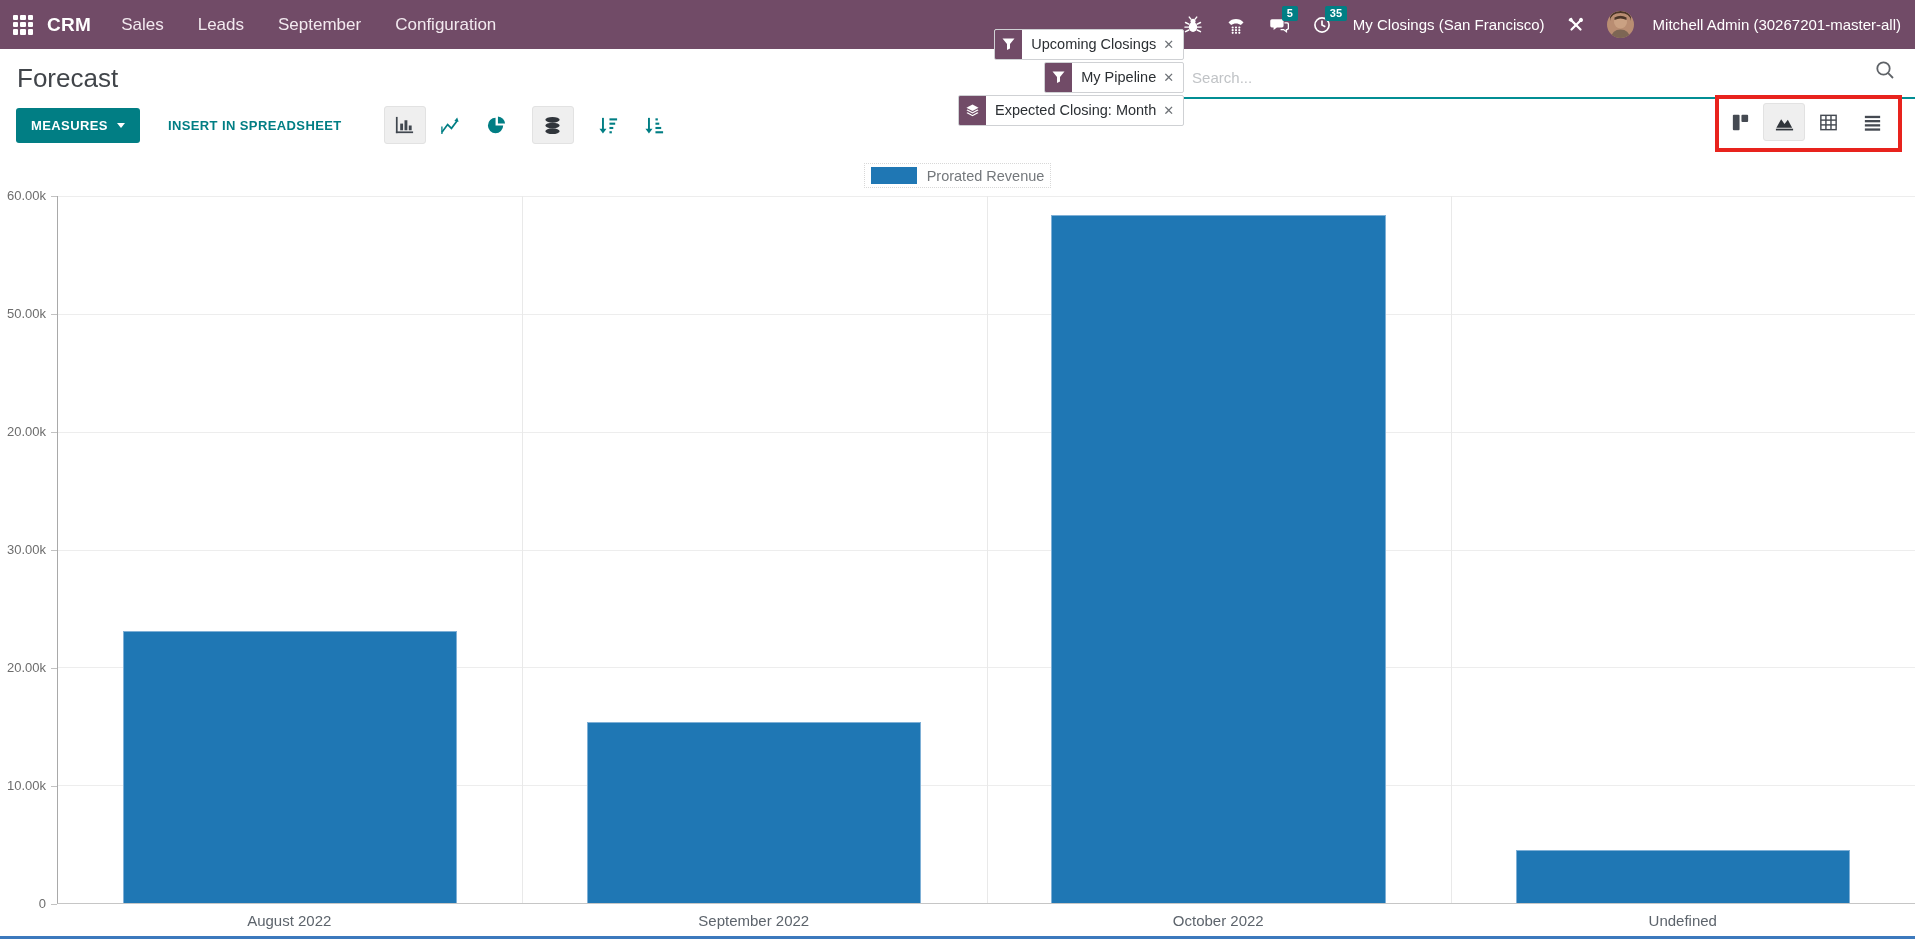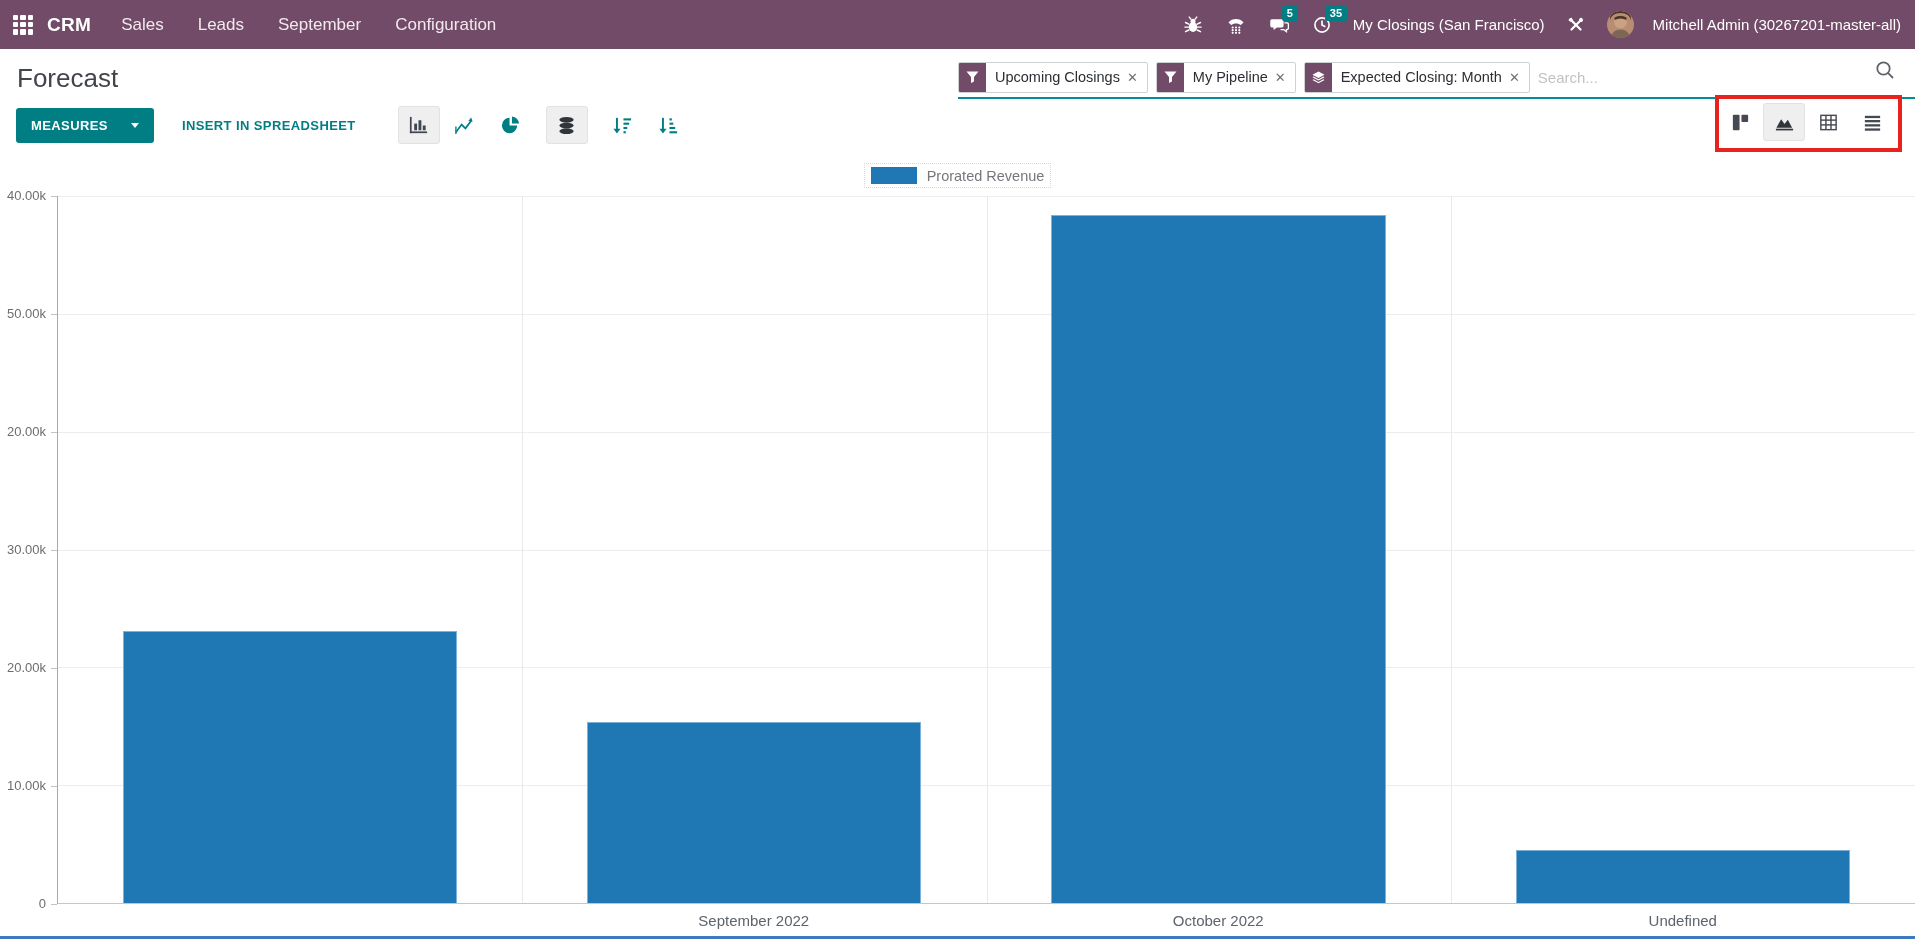--- a/index.html
+++ b/index.html
@@ -24,35 +24,35 @@
     font-size:11px; font-weight:bold; padding:1px 5px; border-radius:2px; line-height:13px; }
   .avatar { width:27px; height:27px; border-radius:50%; overflow:hidden; flex:0 0 auto; cursor:pointer; }
   .company-name,.user-name { cursor:pointer; white-space:nowrap; }
 
   
   .control-panel { position:relative; height:119px; border-bottom:1px solid #e7e7e7; background:#fff; }
   .page-title { position:absolute; left:17px; top:14px; font-size:26px; color:#41454a; }
 
   .searchbar { position:absolute; top:8px; right:0; width:957px; height:42px;
     display:flex; align-items:center; border-bottom:2px solid #018e94; padding-right:52px; }
-  .facets { display:flex; gap:8px; align-items:flex-start; }
+  .facets { display:flex; gap:2px; align-items:flex-end;flex-direction:column; }
   .facet { display:inline-flex; align-items:stretch; border:1px solid #cfd1d4;
     border-radius:2px; overflow:hidden; background:#fff; height:31px; cursor:pointer; }
   .facet-icon { background:#714B67; width:27px; display:flex; align-items:center; justify-content:center; }
   .facet-icon svg { width:13px; height:13px; fill:#fff; }
   .facet-label { display:flex; align-items:center; padding:0 7px 0 9px; font-size:14.5px; color:#2b2f33; white-space:nowrap; }
   .facet-remove { display:flex; align-items:center; padding-right:9px; color:#6e7277; font-size:13px; cursor:pointer; }
   .search-input { flex:1; min-width:60px; border:none; outline:none; font-size:15px;
     color:#333; margin-left:8px; background:transparent; }
   .search-input::placeholder { color:#c0c3c6; }
   .search-glass { position:absolute; right:19px; top:10px; cursor:pointer; }
 
   .toolbar { position:absolute; left:0; top:51px; height:50px; width:100%;
     display:flex; align-items:center; padding-left:16px; }
-  .measures-btn { display:inline-flex; align-items:center; gap:23px; background:#017e84;
+  .measures-btn { display:inline-flex; align-items:center; gap:9px; background:#017e84;
     color:#fff; border:none; font-size:13px; font-weight:bold; letter-spacing:.4px;
     padding:10px 15px; border-radius:3px; cursor:pointer; font-family:inherit; }
   .caret-down { width:0; height:0; border-left:4px solid transparent;
     border-right:4px solid transparent; border-top:5px solid #fff; }
   .insert-btn { margin-left:28px; background:none; border:none; color:#017e84;
     font-size:13px; font-weight:bold; letter-spacing:.4px; cursor:pointer; font-family:inherit; }
   .charttype-group { margin-left:42px; display:flex; align-items:center; gap:4px; }
   .icon-btn { width:42px; height:38px; display:flex; align-items:center; justify-content:center;
     background:none; border:1px solid transparent; border-radius:3px; cursor:pointer; }
   .icon-btn.active { background:#efefef; border-color:#e2e2e2; }
@@ -340,37 +340,38 @@
       <div class="y-label" style="bottom: calc(16.6667% - 7px);">10.00k</div>
       <div class="y-tick" style="bottom: calc(33.3333% - 1px);"></div>
       <div class="y-label" style="bottom: calc(33.3333% - 7px);">20.00k</div>
       <div class="y-tick" style="bottom: calc(50% - 1px);"></div>
       <div class="y-label" style="bottom: calc(50% - 7px);">30.00k</div>
       <div class="y-tick" style="bottom: calc(66.6667% - 1px);"></div>
       <div class="y-label" style="bottom: calc(66.6667% - 7px);">20.00k</div>
       <div class="y-tick" style="bottom: calc(83.3333% - 1px);"></div>
       <div class="y-label" style="bottom: calc(83.3333% - 7px);">50.00k</div>
       <div class="y-tick" style="bottom: calc(100% - 1px);"></div>
-      <div class="y-label" style="bottom: calc(100% - 7px);">40.00k</div>
+      <div class="y-label" style="bottom: calc(100% - 7px);">60.00k</div>
     </div>
   <div class="plot-area" id="plot-area">
       <div class="gridline" style="bottom: calc(16.6667% - 1px);"></div>
       <div class="gridline" style="bottom: calc(33.3333% - 1px);"></div>
       <div class="gridline" style="bottom: calc(50% - 1px);"></div>
       <div class="gridline" style="bottom: calc(66.6667% - 1px);"></div>
       <div class="gridline" style="bottom: calc(83.3333% - 1px);"></div>
       <div class="gridline" style="bottom: calc(100% - 1px);"></div>
       <div class="bar" style="left: 3.5%; width: 18%; height: 38.5%; background: rgb(31, 119, 180);"></div>
       <div class="vgrid" style="left: 25%;"></div>
       <div class="bar" style="left: 28.5%; width: 18%; height: 25.6667%; background: rgb(31, 119, 180);"></div>
       <div class="vgrid" style="left: 50%;"></div>
       <div class="bar" style="left: 53.5%; width: 18%; height: 97.3333%; background: rgb(31, 119, 180);"></div>
       <div class="vgrid" style="left: 75%;"></div>
       <div class="bar" style="left: 78.5%; width: 18%; height: 7.5%; background: rgb(31, 119, 180);"></div>
     </div>
   <div class="x-labels" id="x-labels">
+      <div class="x-label" style="left: 0%; width: 25%;">August 2022</div>
       <div class="x-label" style="left: 25%; width: 25%;">September 2022</div>
       <div class="x-label" style="left: 50%; width: 25%;">October 2022</div>
       <div class="x-label" style="left: 75%; width: 25%;">Undefined</div>
     </div>
 </div>
 
 <div class="bottom-edge"></div>
 
 </body></html>

